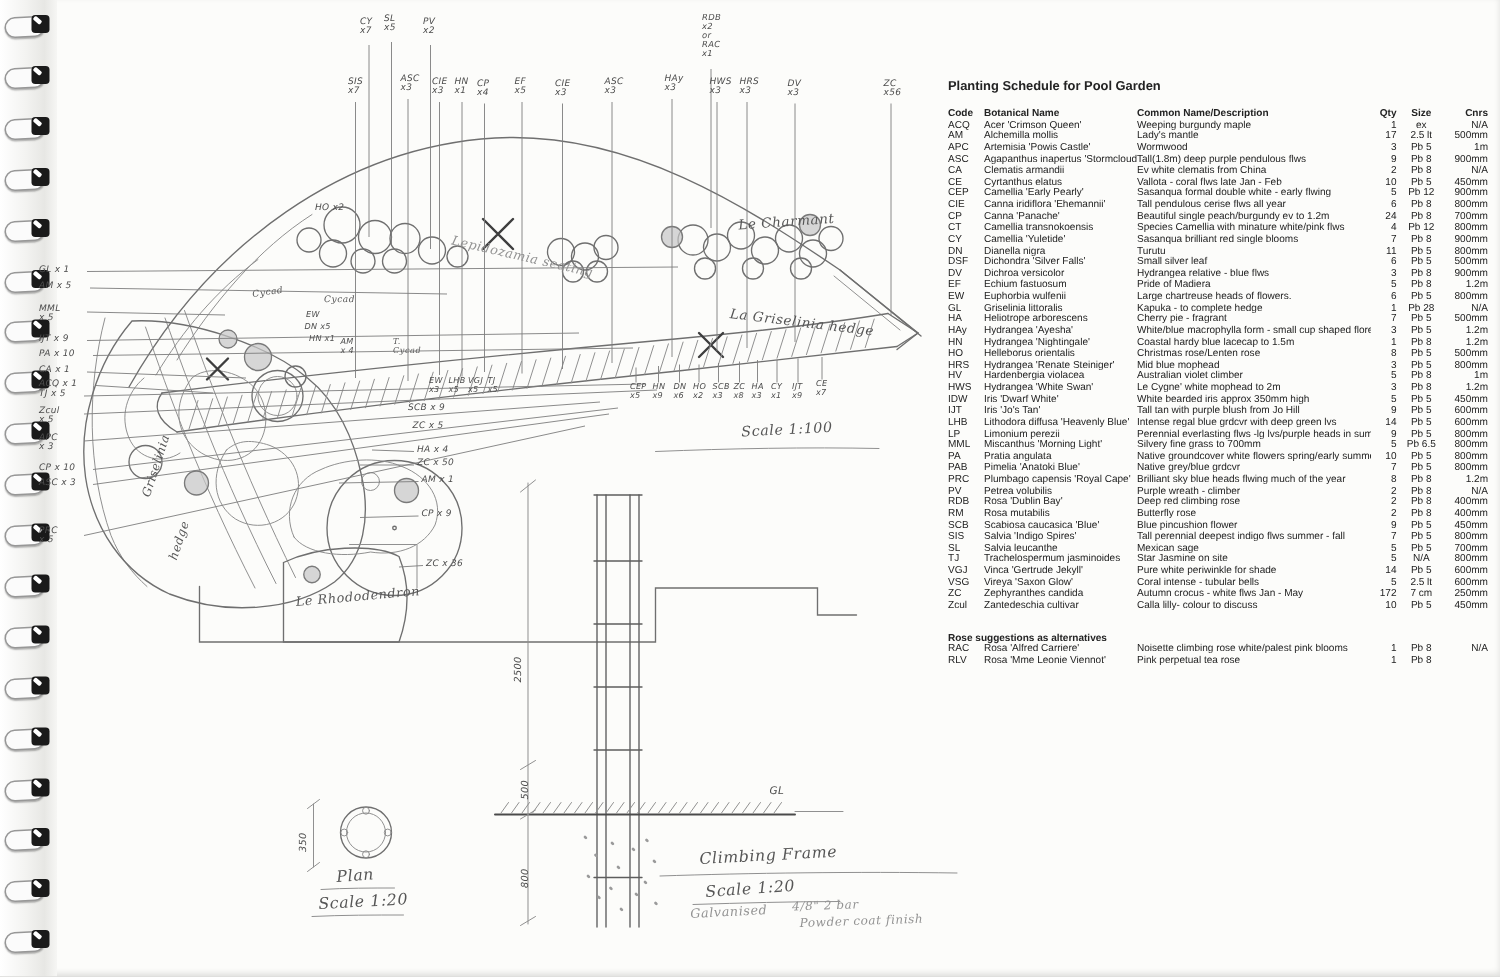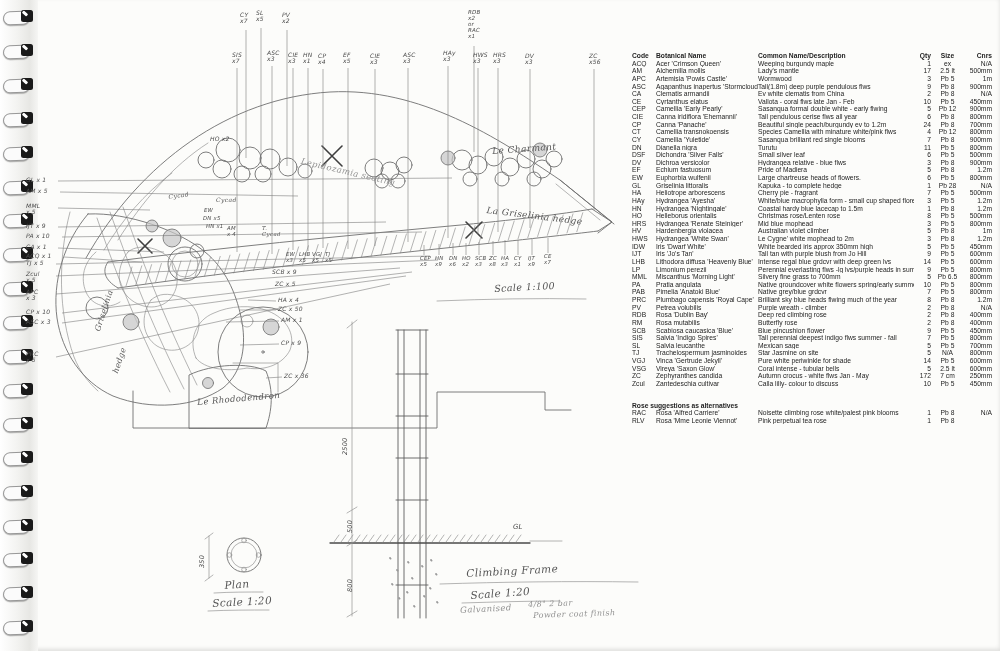--- a/index.html
+++ b/index.html
@@ -433,20 +433,21 @@
         <div class="slab script faint" style="left: 533px; top: 612px; font-size: 8px; transform: rotate(-2deg);">Powder coat finish</div>
         <div class="slab" style="left: 513px; top: 524px; font-size: 7px;">GL</div>
         <div class="slab" style="left: 342px; top: 455px; font-size: 6.5px; transform: rotate(-90deg);">2500</div>
         <div class="slab" style="left: 347px; top: 533px; font-size: 6.5px; transform: rotate(-90deg);">500</div>
         <div class="slab" style="left: 347px; top: 592px; font-size: 6.5px; transform: rotate(-90deg);">800</div>
         <div class="slab" style="left: 199px; top: 568px; font-size: 6.5px; transform: rotate(-90deg);">350</div>
       </div>
   </div>
 
   <div class="schedule">
+    <div class="sched-title">Planting Schedule for Pool Garden</div>
     <div class="t-head">
       <span class="c">Code</span>
       <span class="c">Botanical Name</span>
       <span class="c">Common Name/Description</span>
       <span class="c qty">Qty</span>
       <span class="c size">Size</span>
       <span class="c cnrs">Cnrs</span>
     </div>
     <div class="t-body">
         <div class="t-row">

